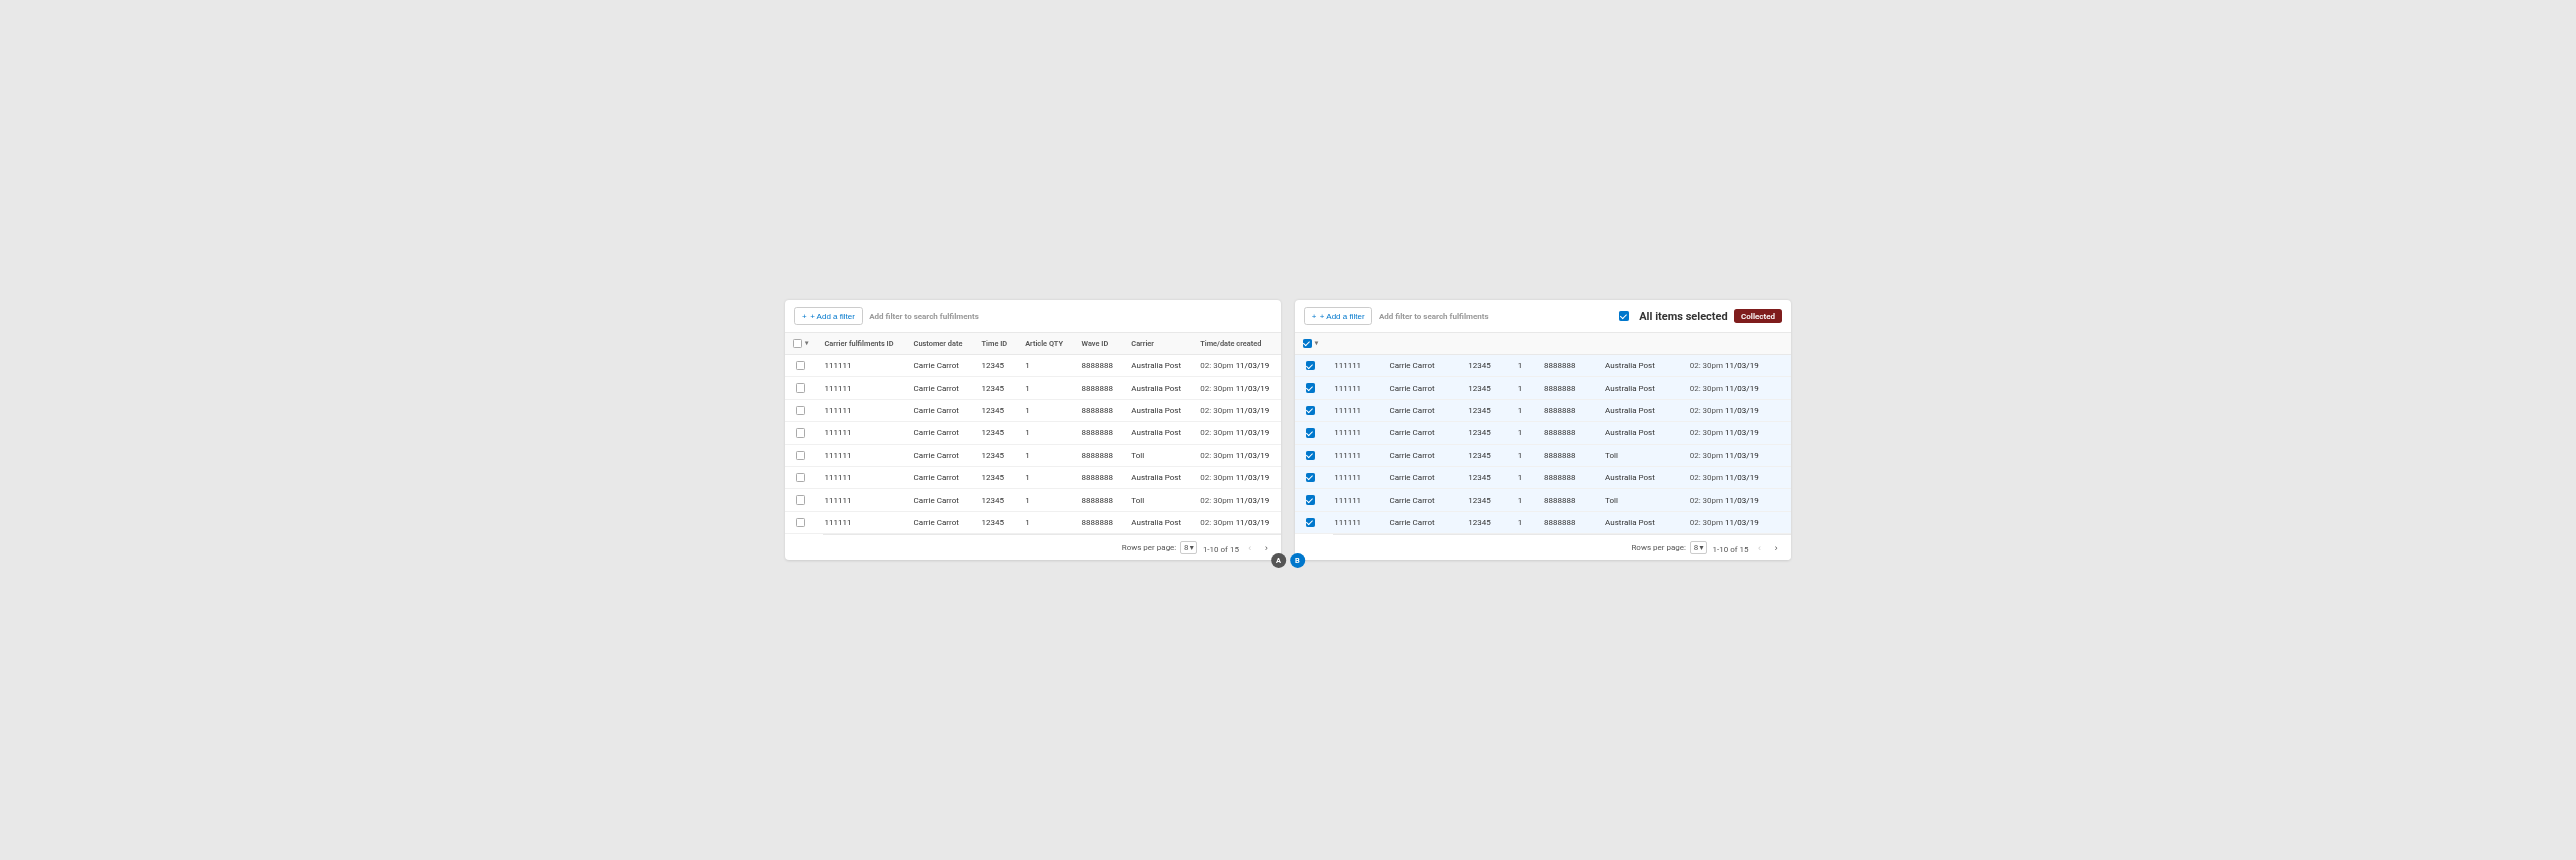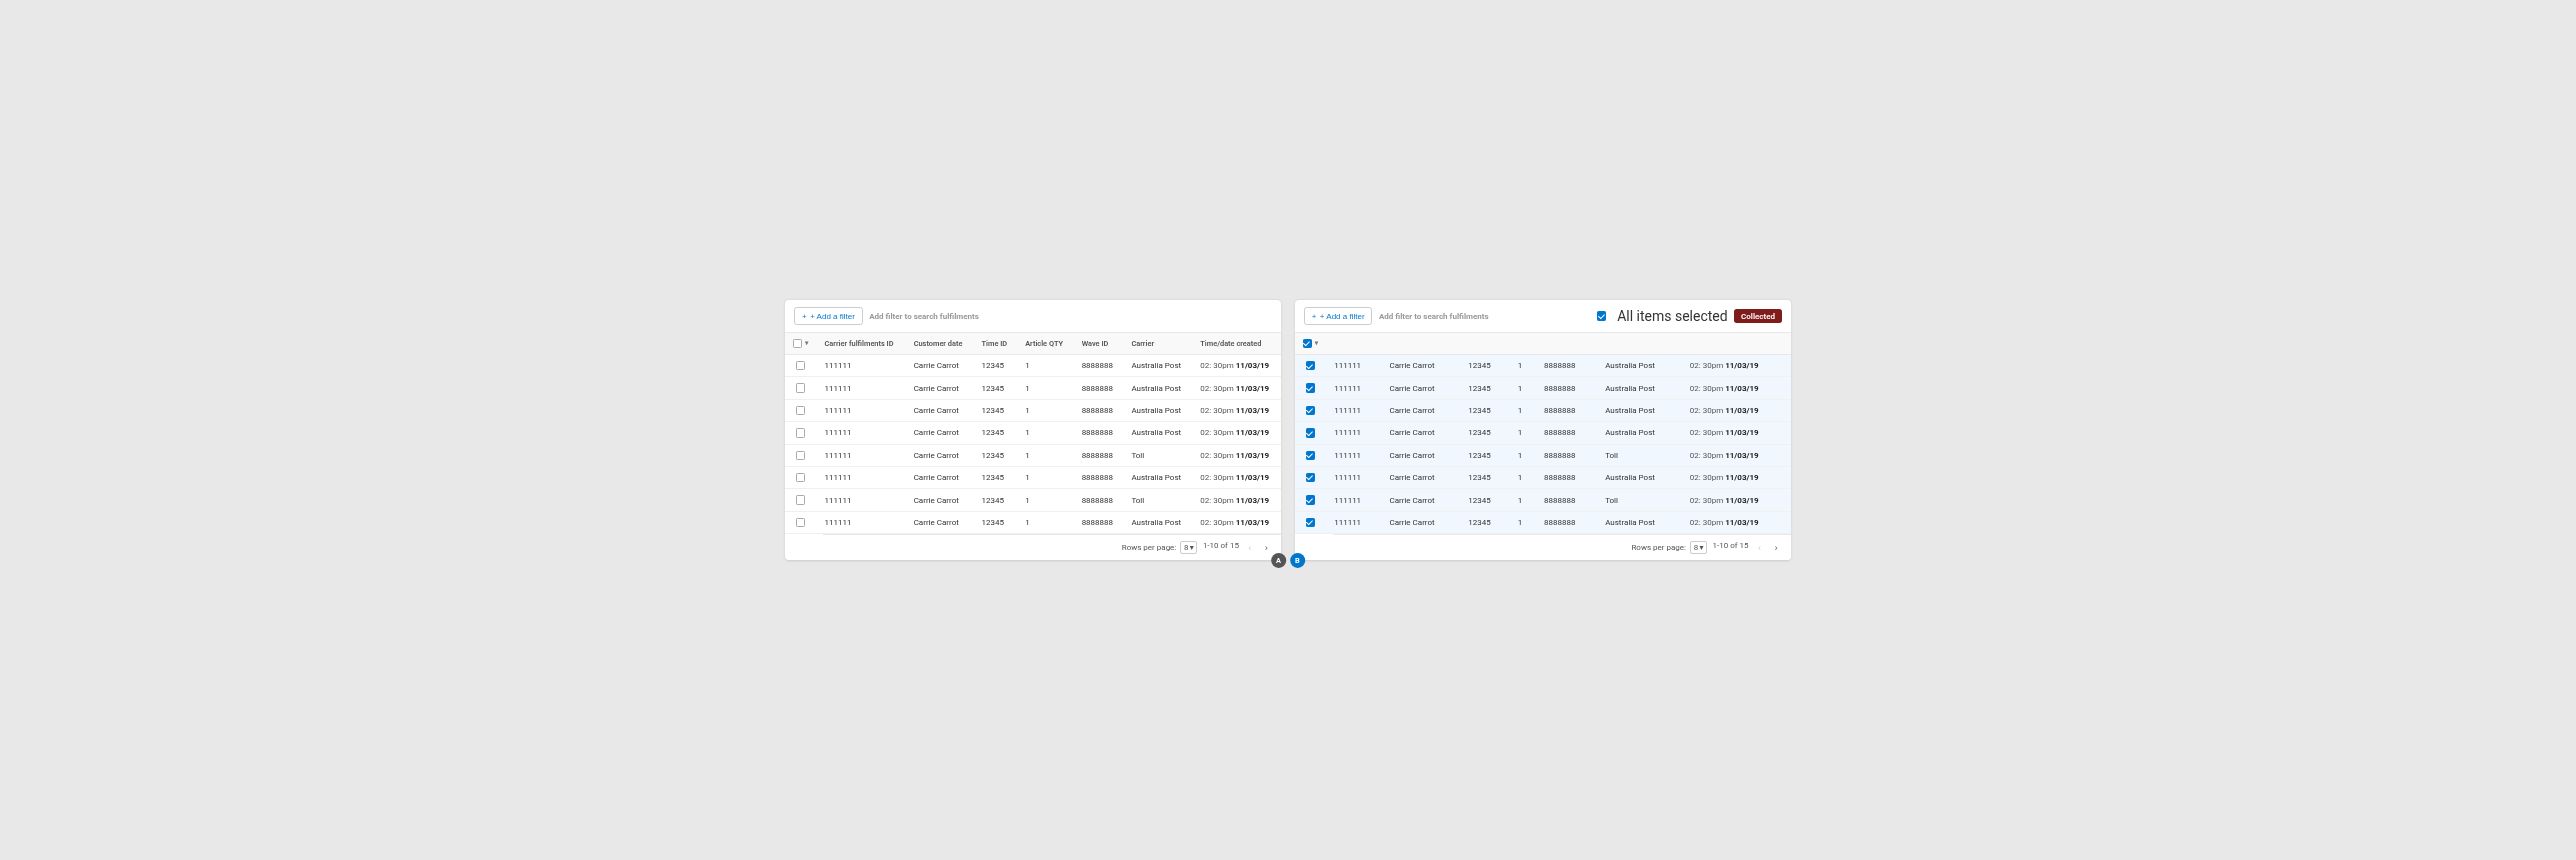--- a/index.html
+++ b/index.html
@@ -47,23 +47,23 @@
       color: #0077cc;
       cursor: pointer;
       white-space: nowrap;
     }
     .filter-search-text {
       font-size: 8px;
       color: #999;
       font-weight: bold;
     }
     .all-items-label {
-      font-size: 14px;
+      font-size: 11px;
       color: #333;
-      font-weight: 400;
+      font-weight: 700;
       white-space: nowrap;
     }
     .collected-badge {
       background: #7f1d1d;
       color: #fff;
       border-radius: 2.7px;
       padding: 2.7px 6.7px;
       font-size: 8px;
       font-weight: 600;
       cursor: pointer;
@@ -88,21 +88,21 @@
       padding: 6px 8px;
       font-size: 8px;
       color: #333;
       border-bottom: 0.7px solid #f0f0f0;
       white-space: nowrap;
     }
     td.time-col {
       color: #555;
     }
     td.time-col span.bold {
-      font-weight: 700;
+      font-weight: 400;
       color: #222;
     }
     .checkbox-col { width: 24px; text-align: center; }
     .cb-wrapper {
       display: flex;
       align-items: center;
       justify-content: center;
     }
     .cb {
       width: 9.4px;
@@ -140,21 +140,21 @@
       color: #777;
       cursor: pointer;
     }
     .header-all-cb.checked {
       background: #0077cc;
       border-color: #0077cc;
     }
     .panel-footer {
       padding: 5.4px 9.4px;
       display: flex;
-      align-items: flex-start;
+      align-items: flex-end;
       justify-content: flex-end;
       gap: 5.4px;
       border-top: 0.7px solid #e8e8e8;
       background: #fff;
       margin-left: 38px;
     }
     .rows-per-page {
       font-size: 8px;
       color: #555;
       display: flex;

